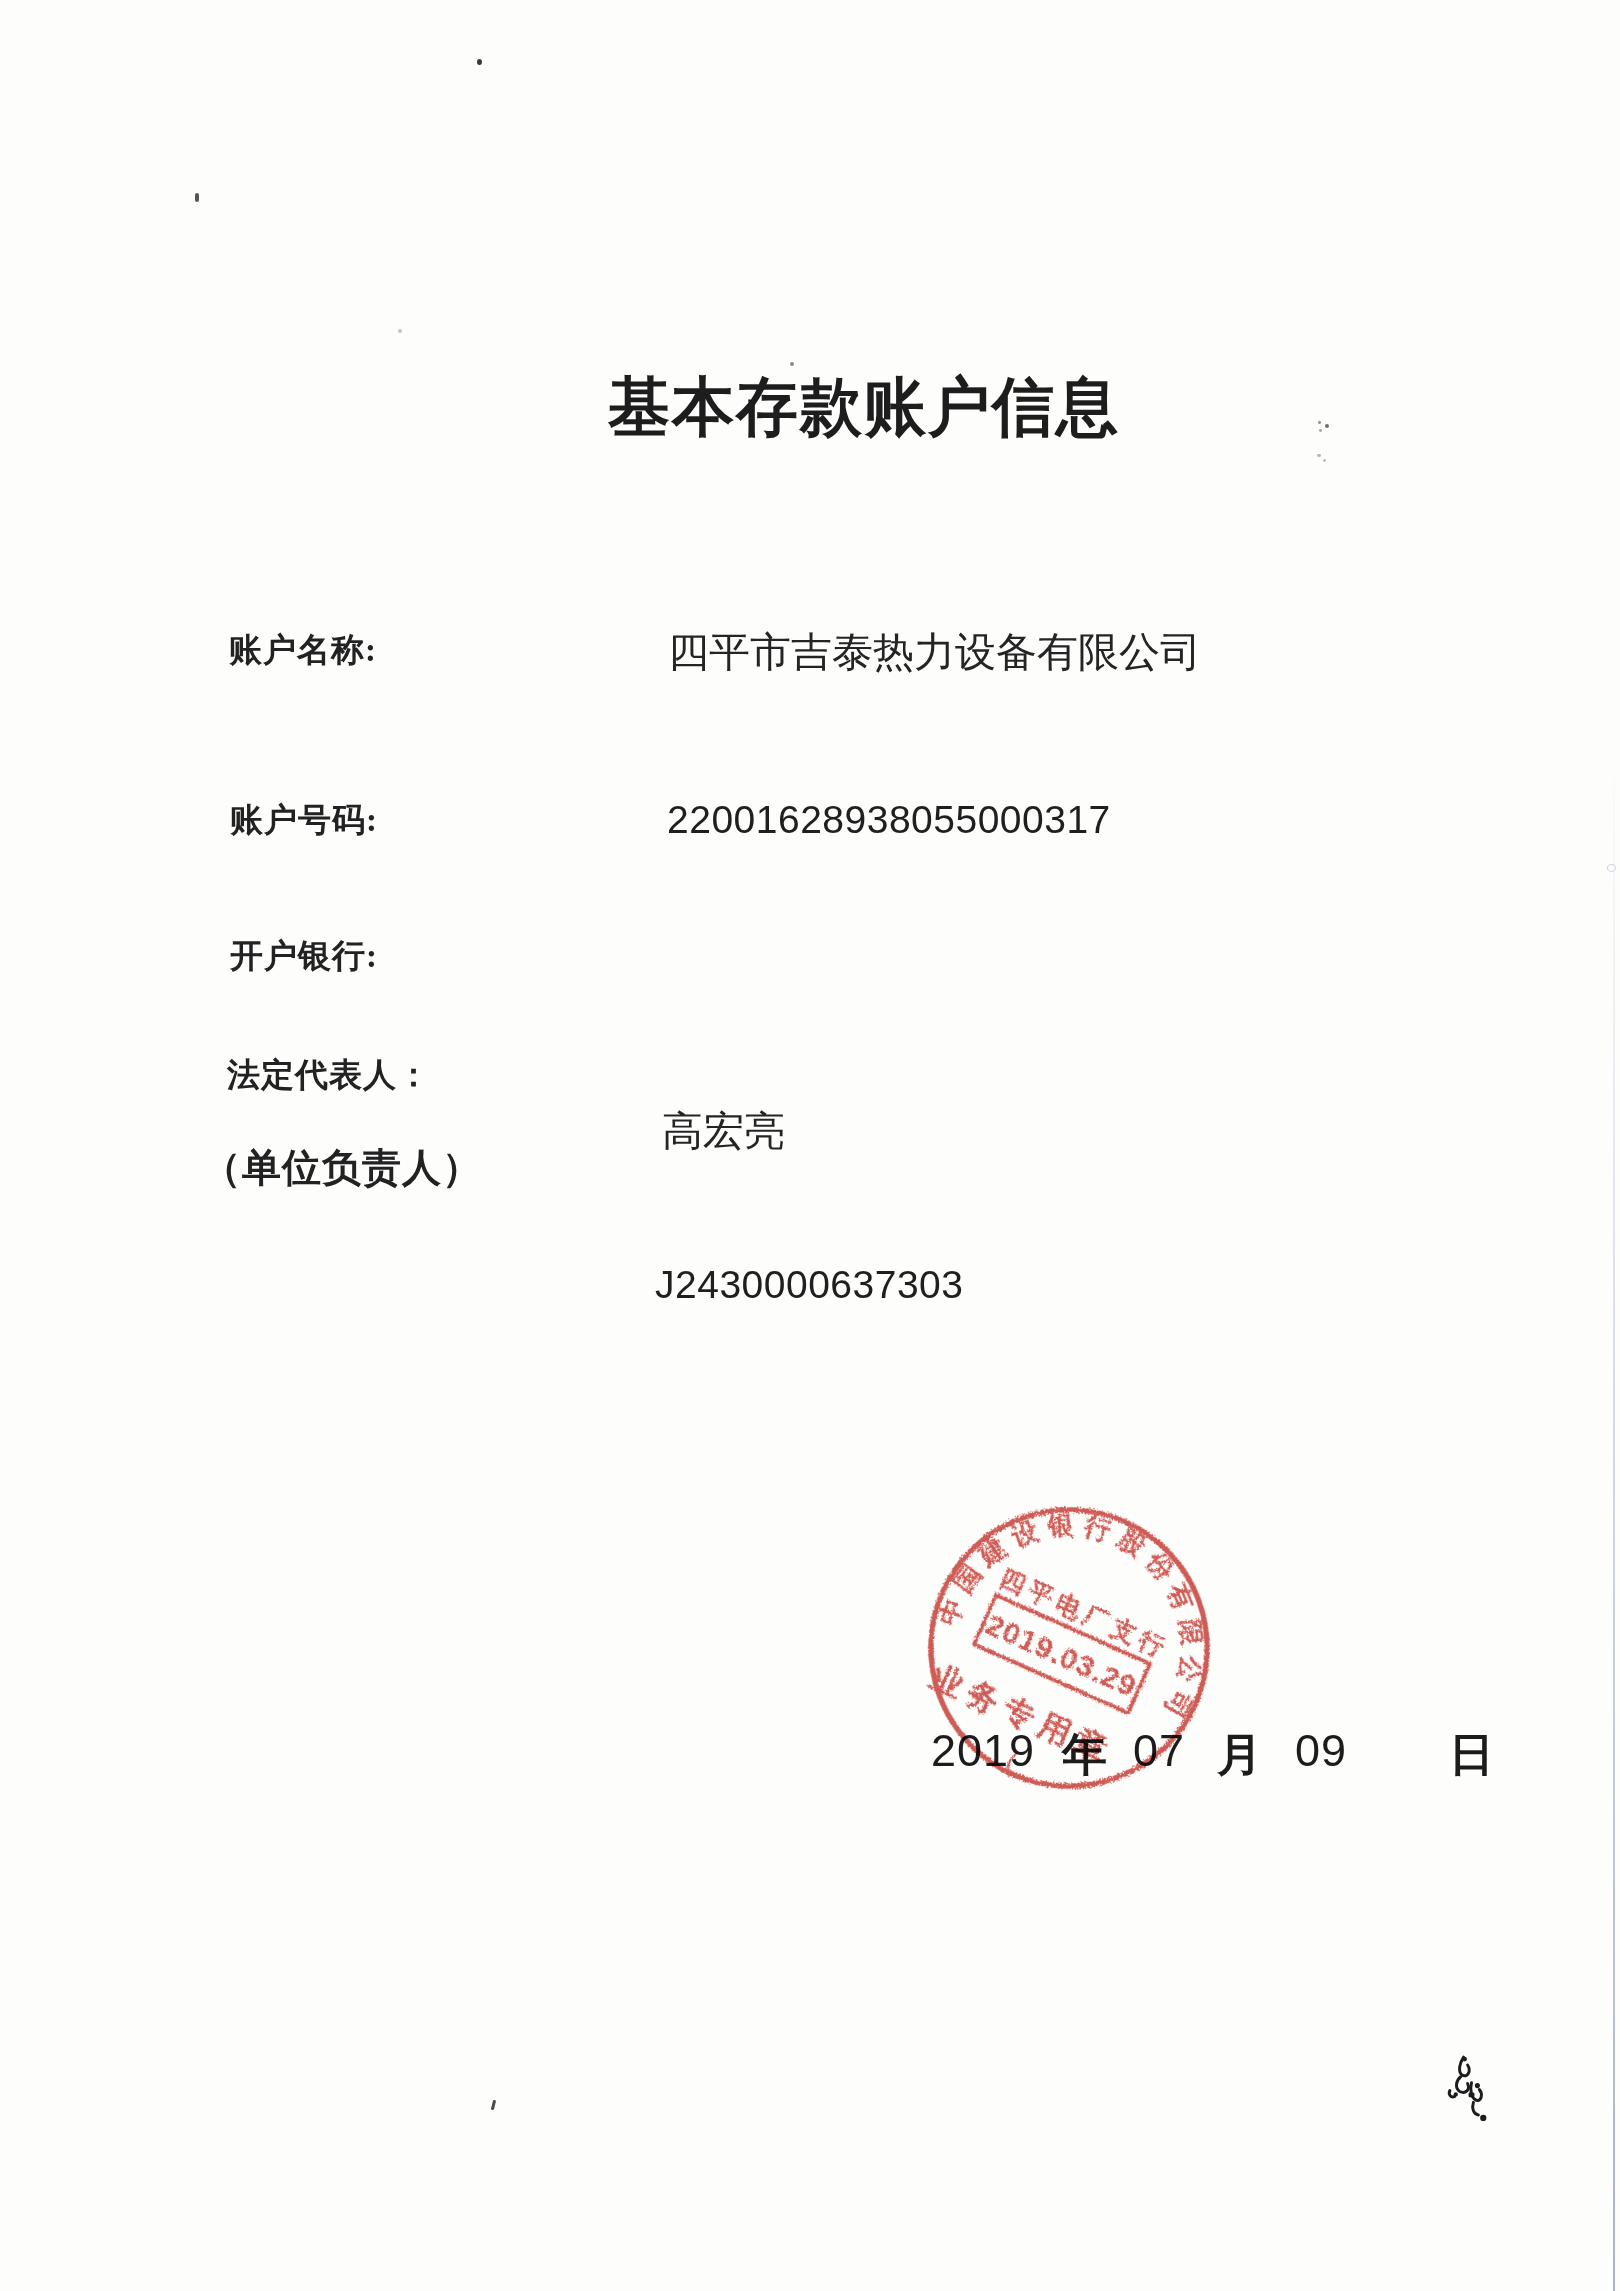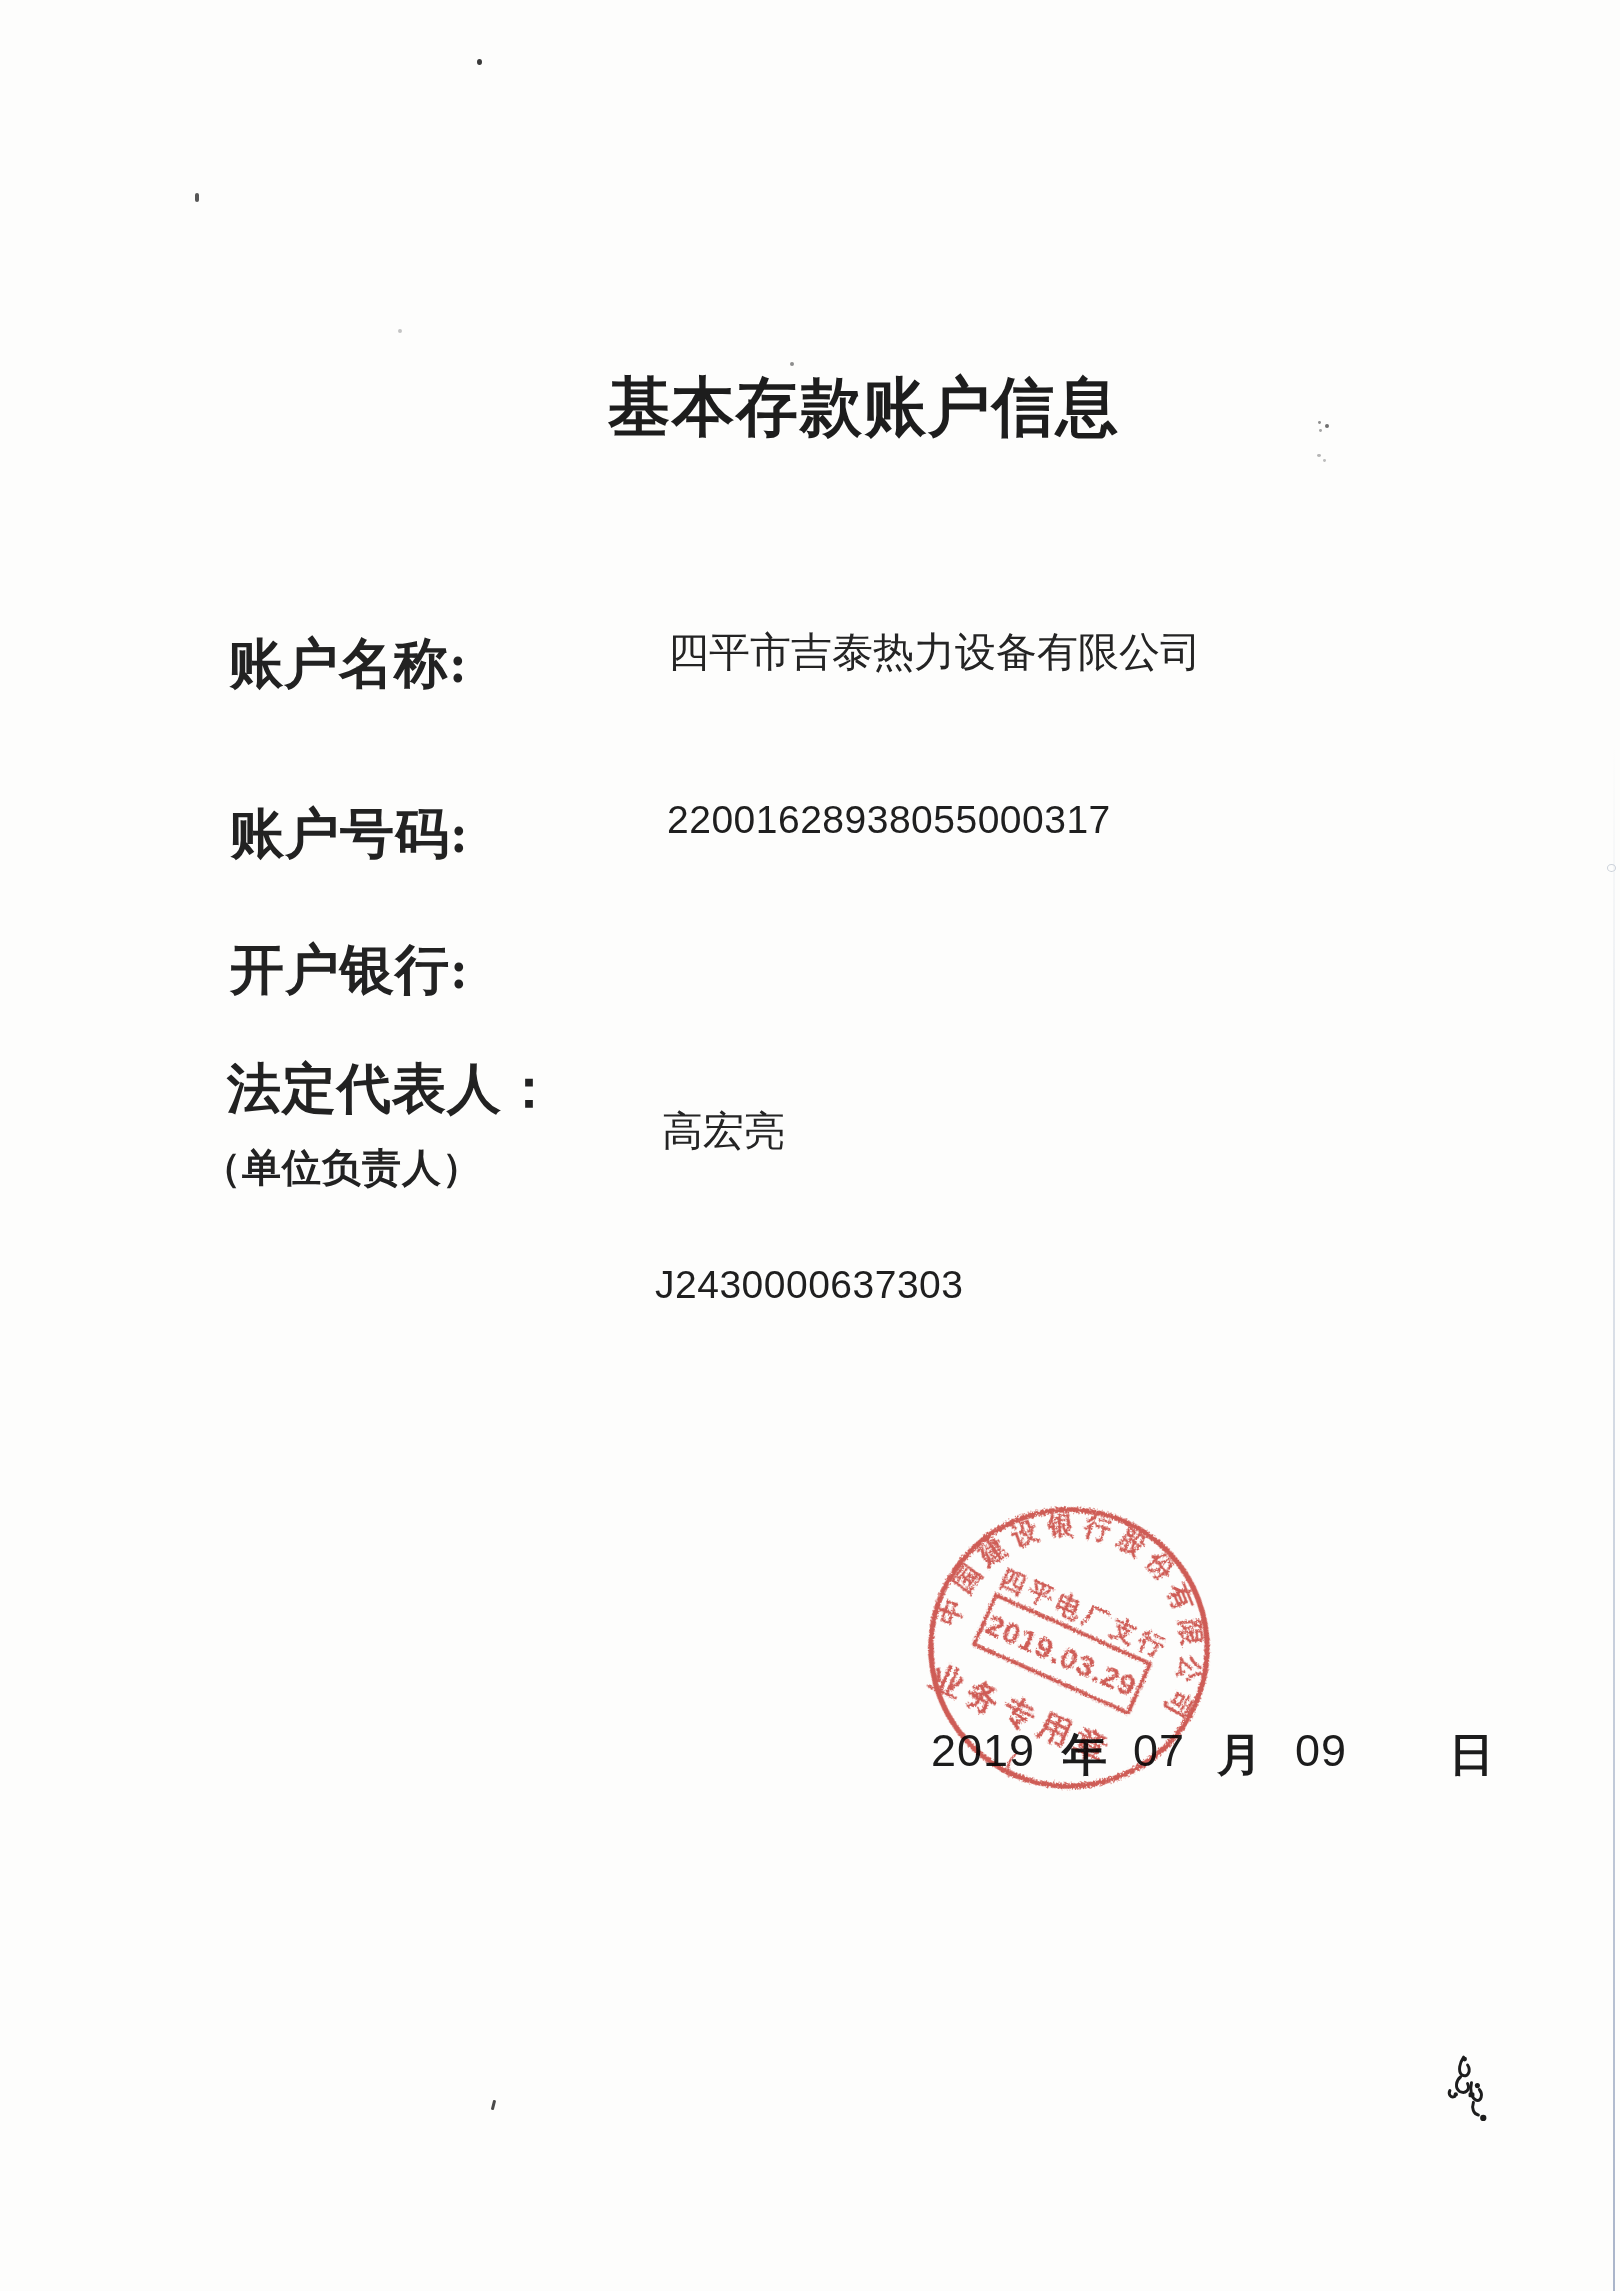--- a/index.html
+++ b/index.html
@@ -14,21 +14,21 @@
   .doc-title{
     position:absolute;left:608px;top:365px;
     font-size:62px;font-weight:700;letter-spacing:2px;
     color:#1d1d1d;
     font-family:"Liberation Serif", serif;
     transform:scaleY(1.04);
     white-space:nowrap;
   }
   .flabel{
     position:absolute;
-    font-size:54px;font-weight:600;color:#222;
+    font-size:33px;font-weight:600;color:#222;
     letter-spacing:1px;white-space:nowrap;
   }
   .fvalue{
     position:absolute;
     font-size:41px;font-weight:400;color:#242424;
     letter-spacing:0px;white-space:nowrap;
   }
   .num{
     font-family:"Liberation Sans", sans-serif;
     font-size:39px;letter-spacing:0.5px;color:#1f1f1f;

